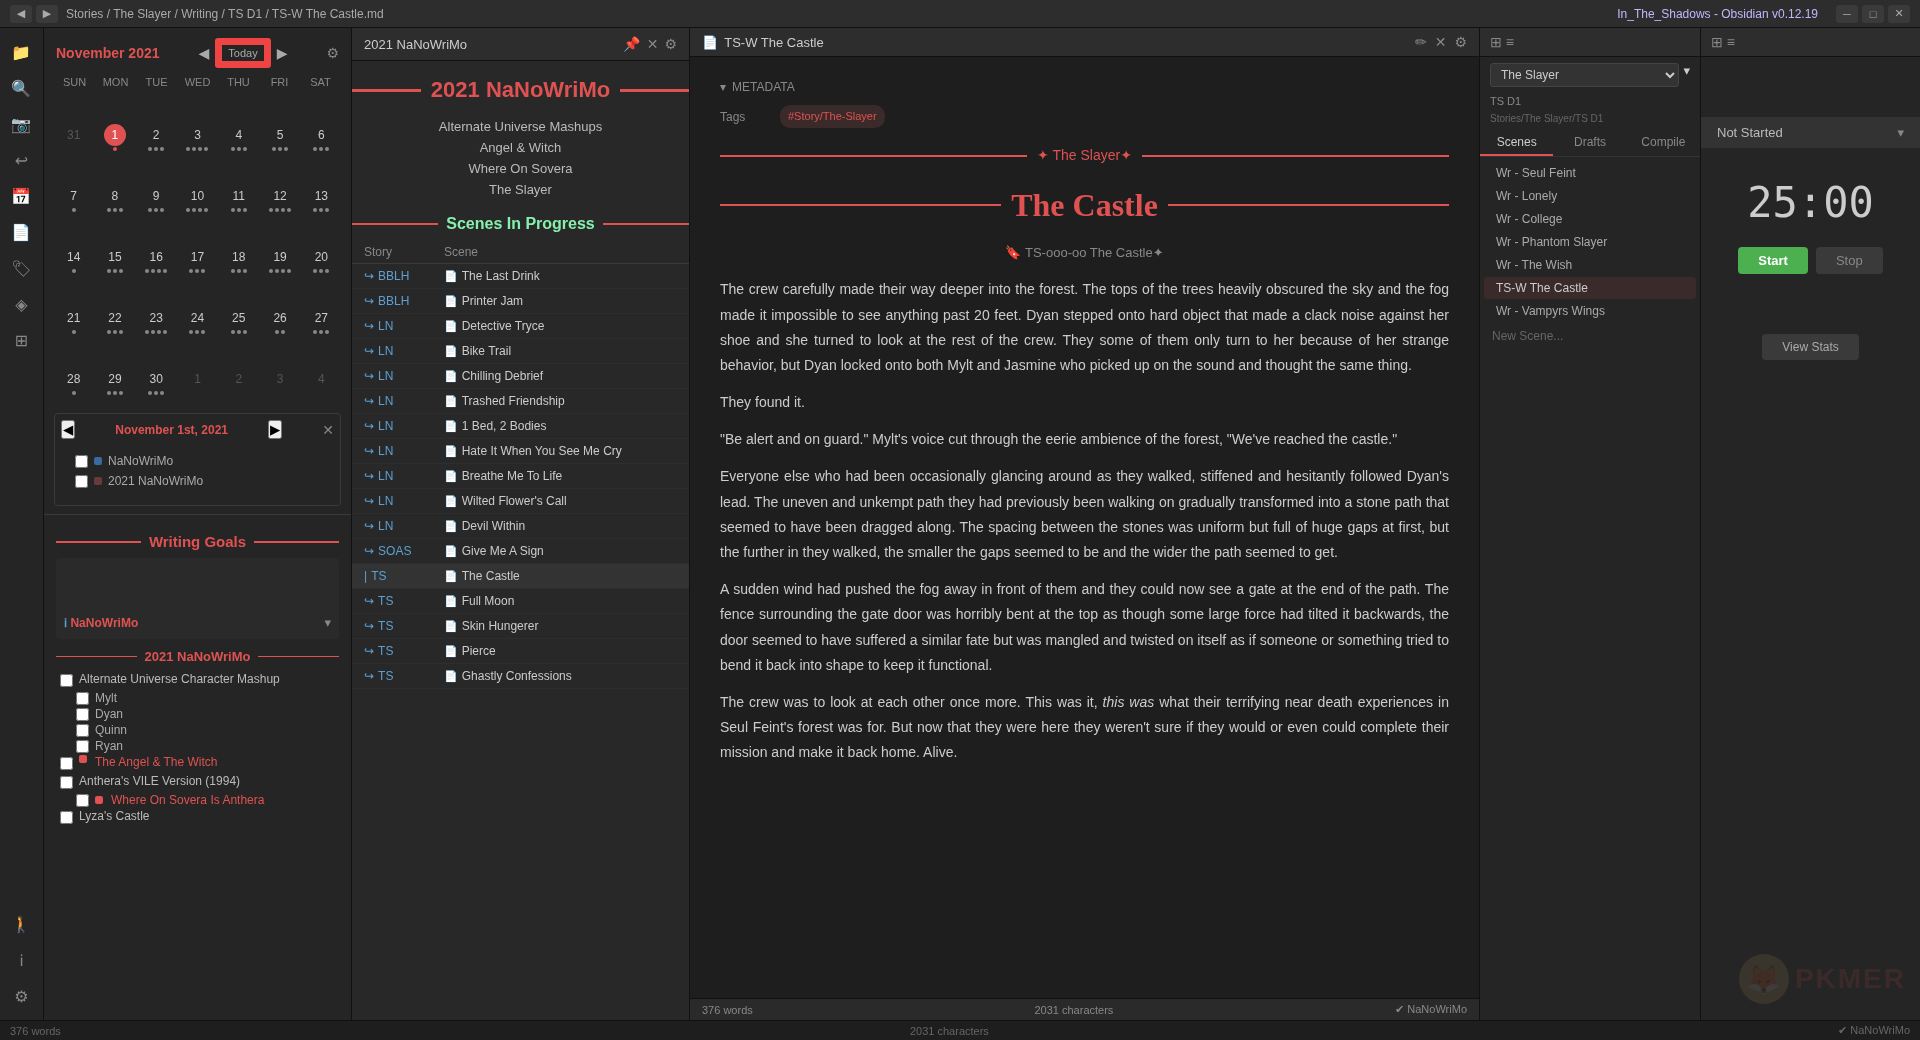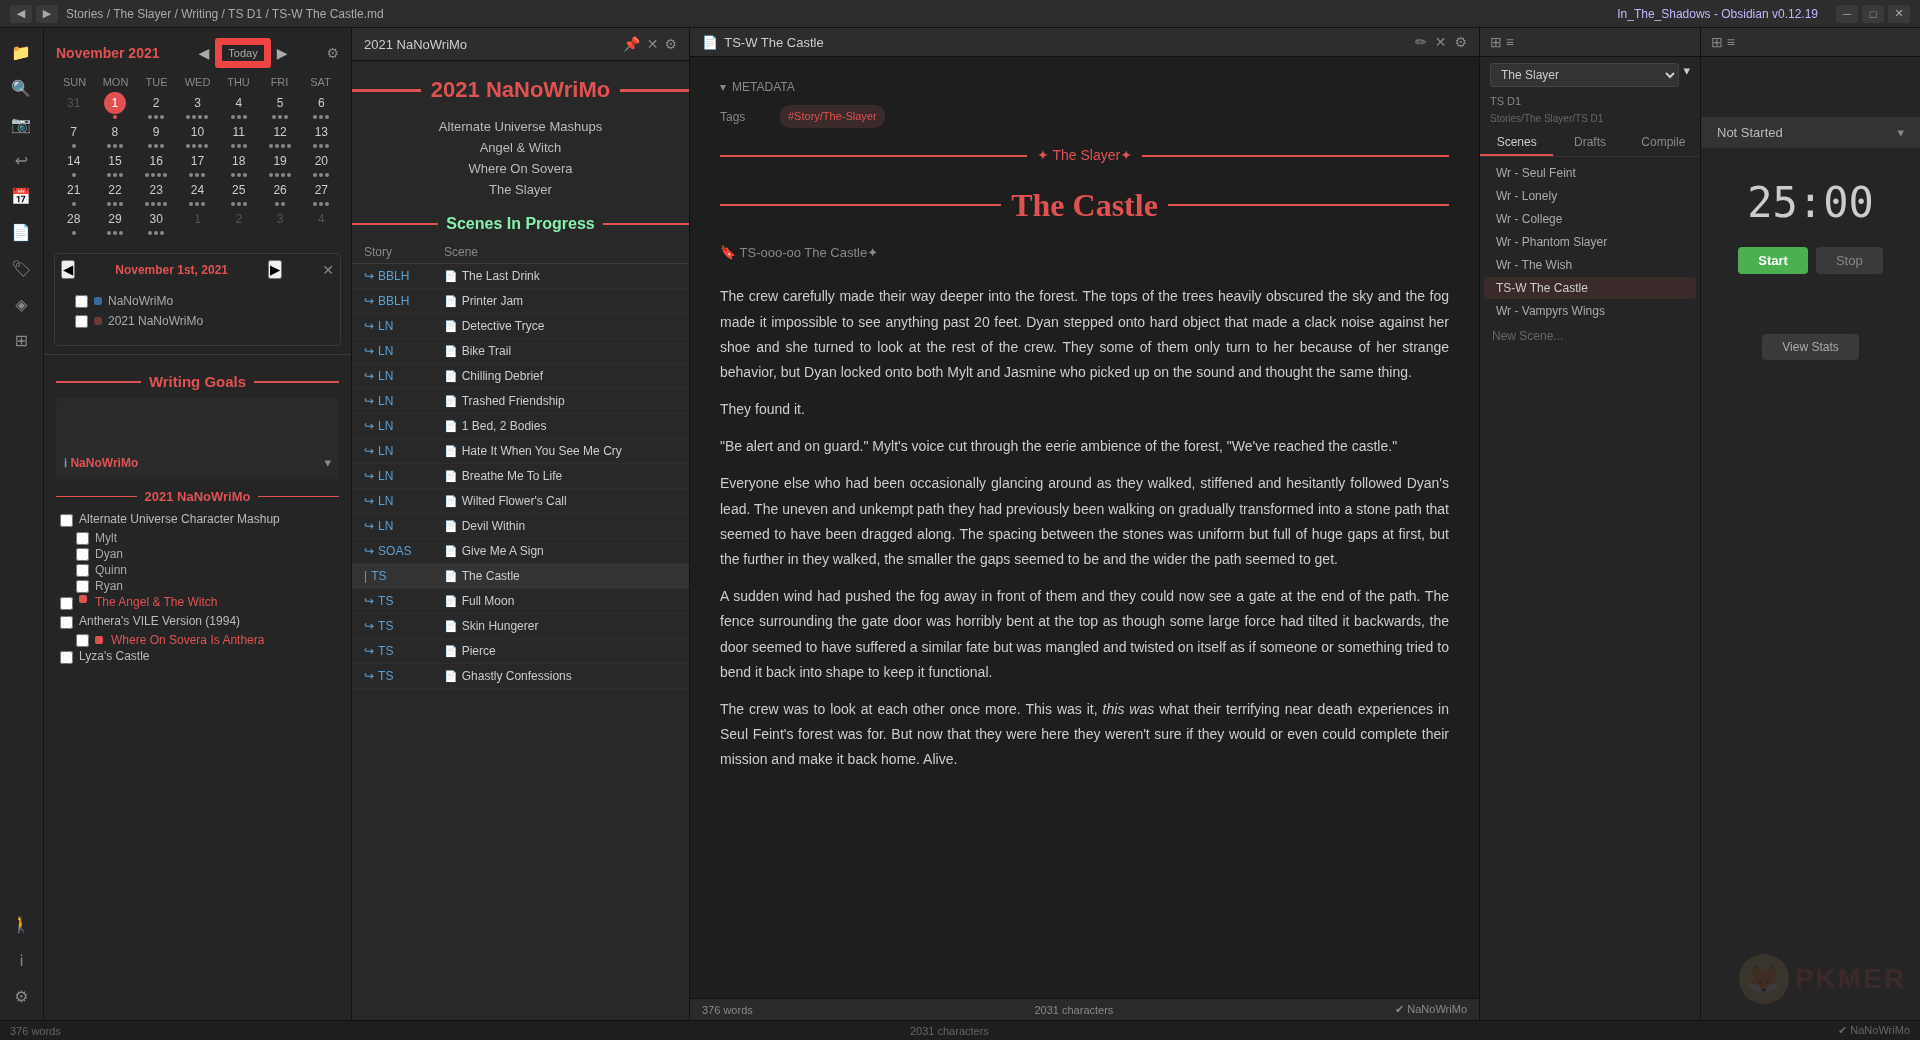--- a/index.html
+++ b/index.html
@@ -509,23 +509,24 @@
       gap: 10px;
     }
     .castle-title::before, .castle-title::after {
       content: '';
       flex: 1;
       height: 2px;
       background: #e05252;
     }
 
     .scene-id {
+      text-align: center;
       color: #888;
       font-size: 13px;
-      margin-bottom: 20px;
+      margin-bottom: 13px;
     }
 
     .editor-body p {
       color: #ccc;
       font-size: 14px;
       line-height: 1.8;
       margin-bottom: 12px;
       text-align: justify;
     }
     .editor-body p em { font-style: italic; }
@@ -744,20 +745,21 @@
       align-items: center;
     }
     .cal-day-num {
       width: 22px;
       height: 22px;
       display: flex;
       align-items: center;
       justify-content: center;
       border-radius: 50%;
       font-size: 12px;
+      margin-top: 32px;
     }
     .cal-day-num.today-num {
       background: #e05252;
       color: white;
     }
   </style>
 </head>
 <body>
 
 <div class="title-bar">

